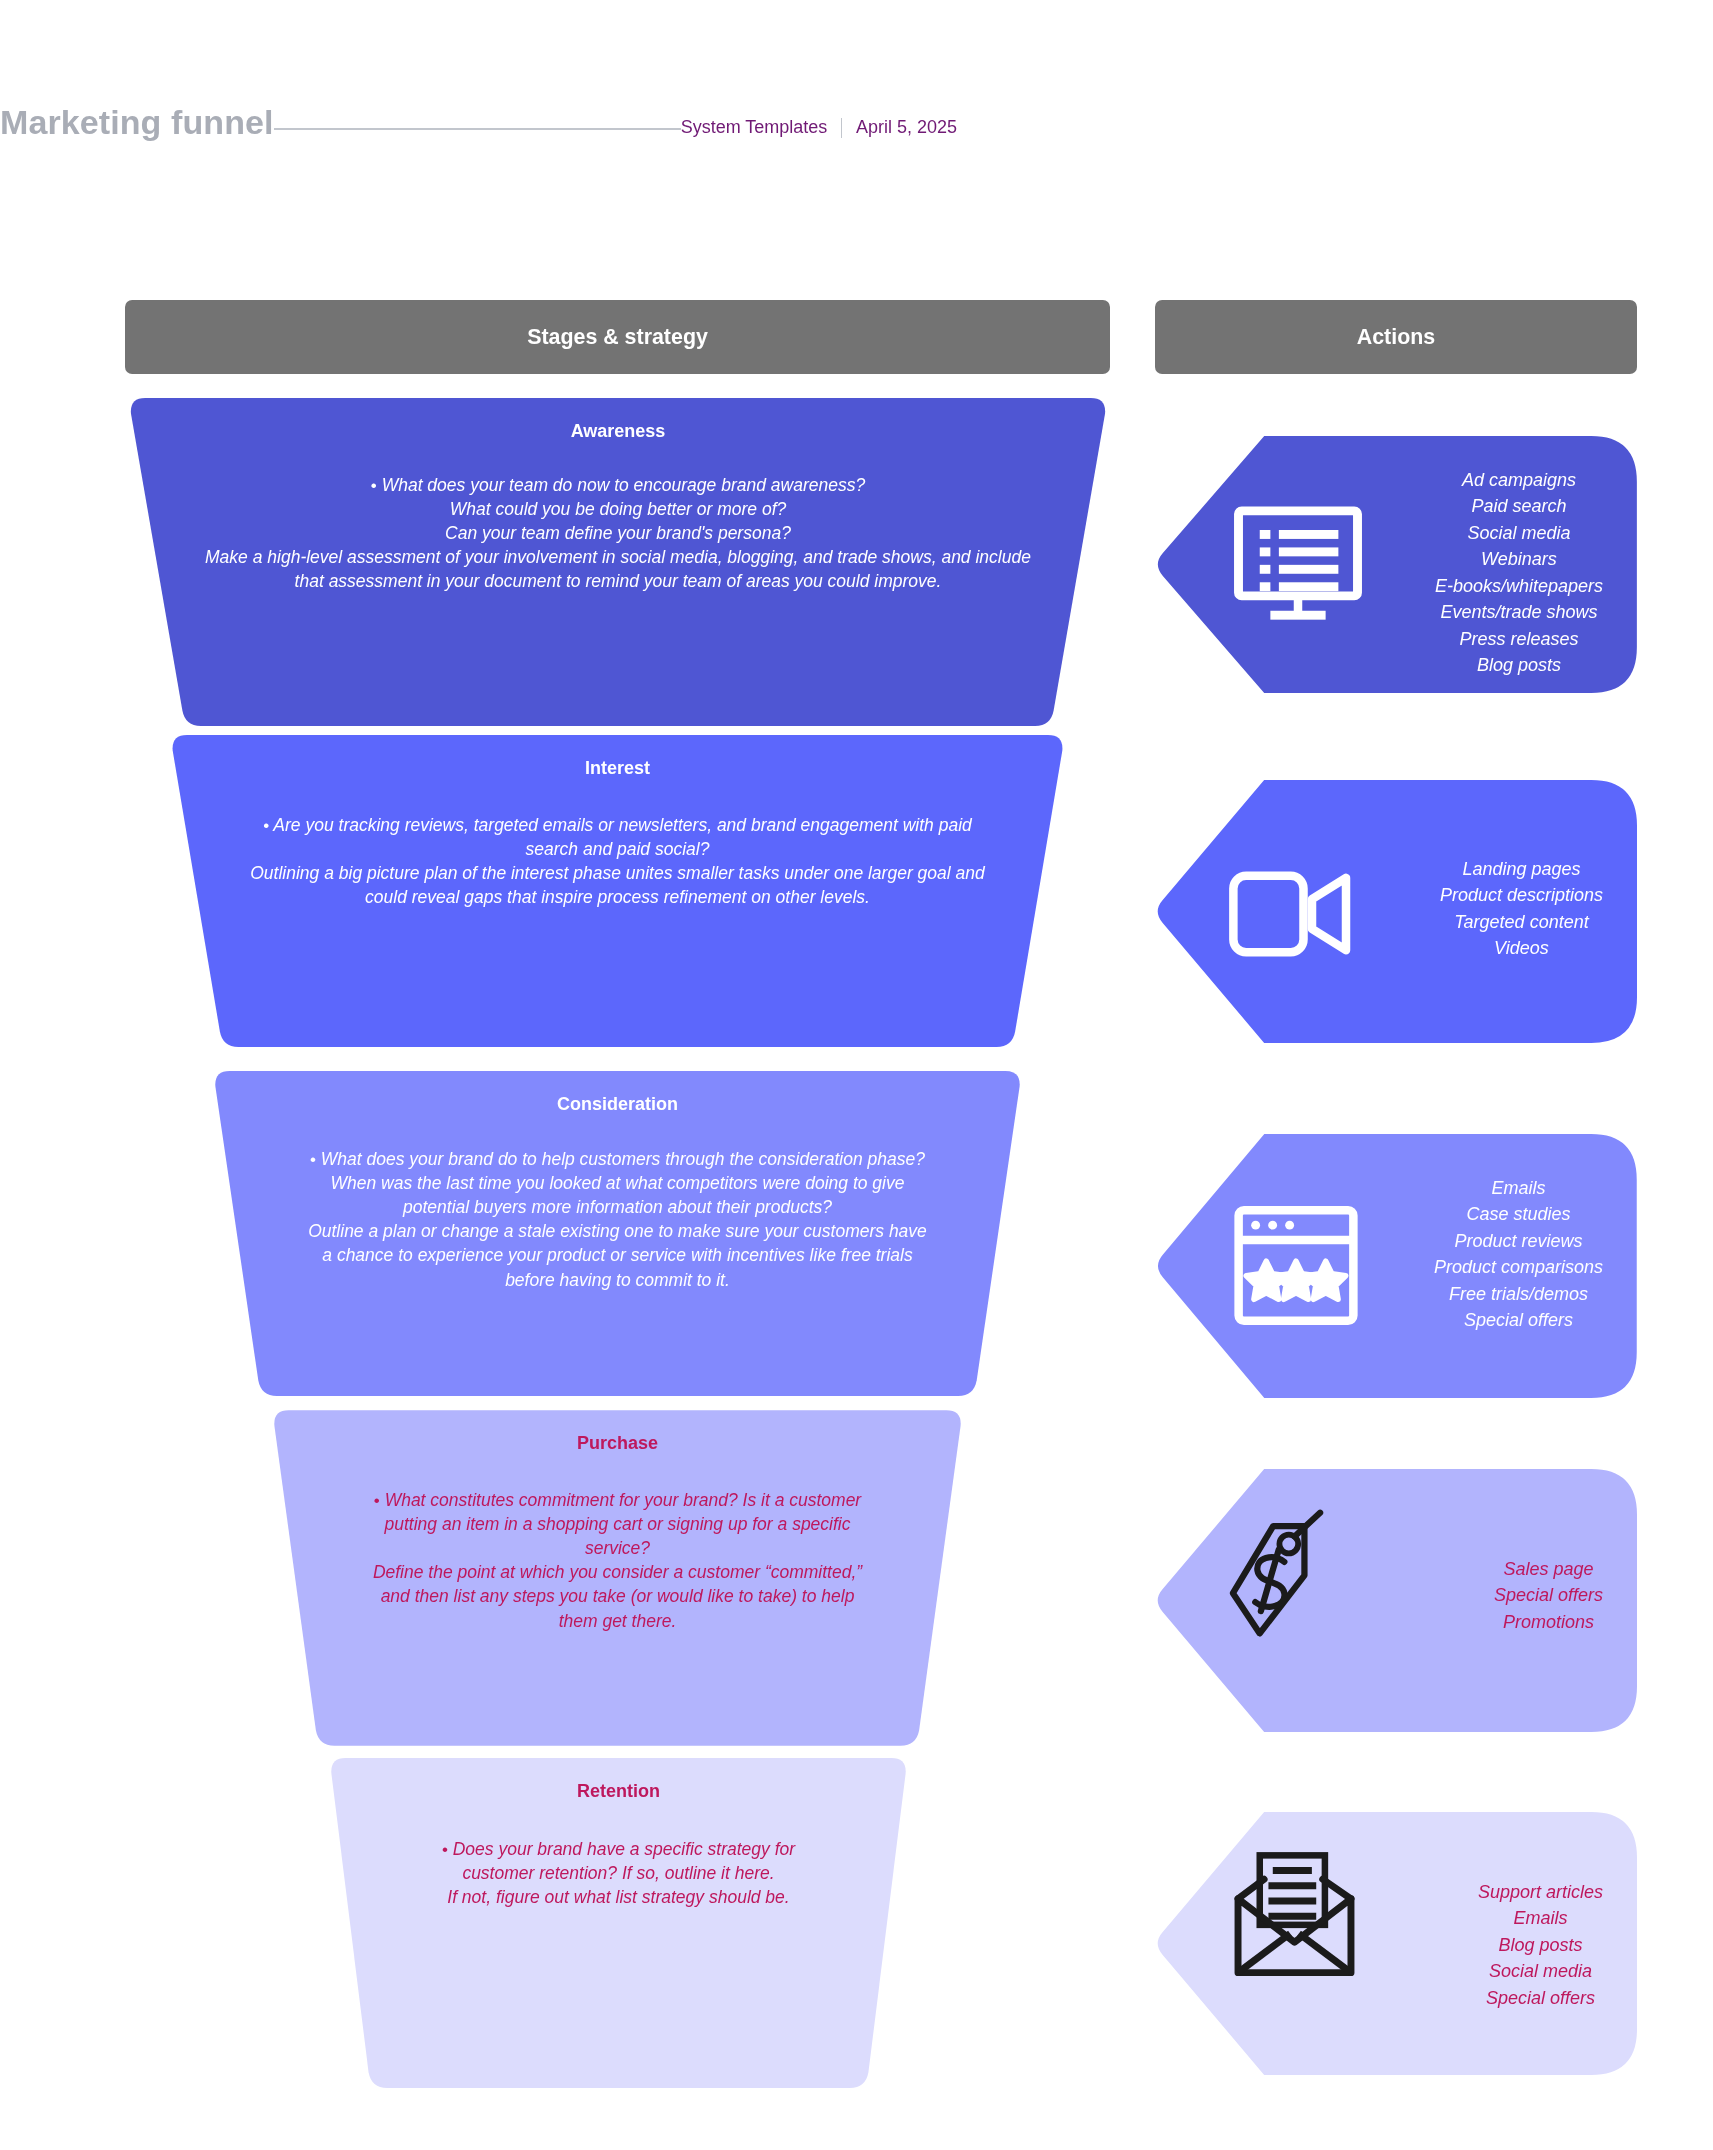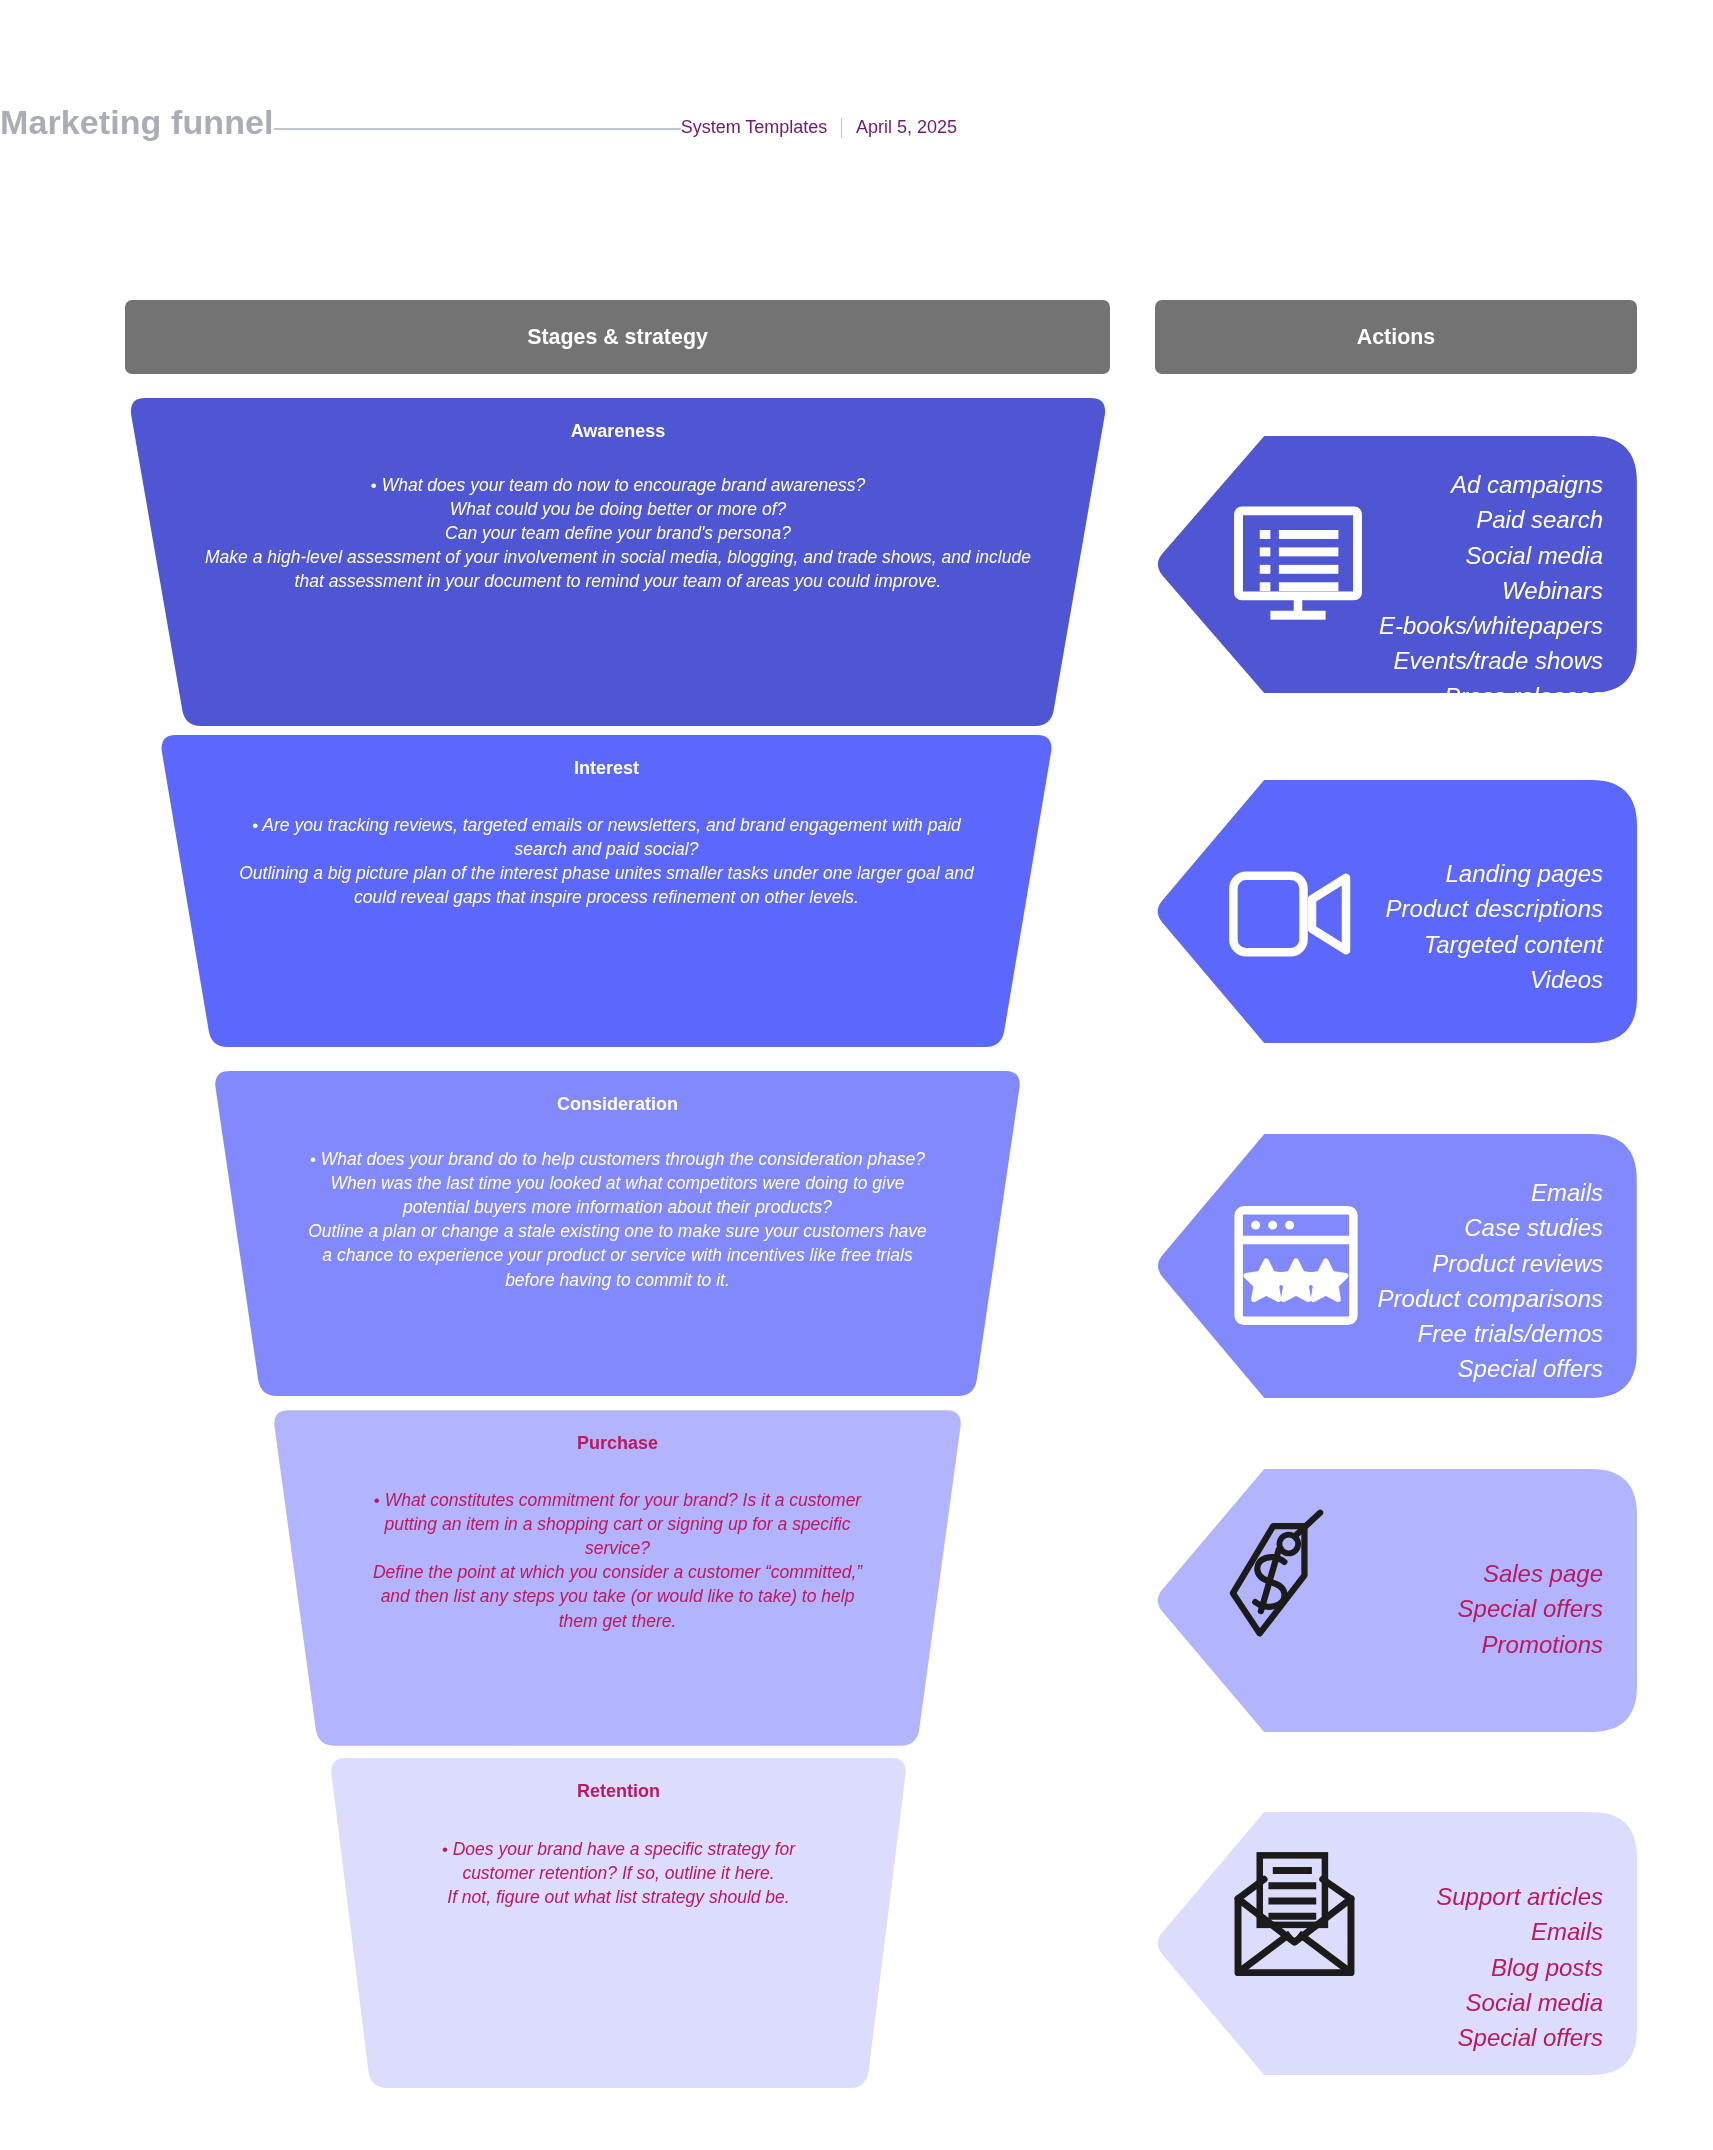--- a/index.html
+++ b/index.html
@@ -86,22 +86,22 @@
     position:relative; z-index:2;
     width:100%; height:100%;
     display:flex; align-items:center; justify-content:flex-start;
   }
   .action-icon{
     position:absolute;
     display:flex; align-items:center; justify-content:center;
   }
   .action-list{
     position:absolute; right:34px;
-    text-align:right;
-    font-size:24px; font-style:italic; line-height:1.47;
+    text-align:center;
+    font-size:18px; font-style:italic; line-height:1.47;
   }
 </style>
 </head>
 <body>
 
 <div class="doc-header">
   <div class="doc-title">Marketing funnel</div>
   <div class="title-rule"></div>
   <div class="doc-subline">
     <span>System Templates</span>
@@ -166,21 +166,21 @@
           <div>E-books/whitepapers</div>
           <div>Events/trade shows</div>
           <div>Press releases</div>
           <div>Blog posts</div>
         </div>
       </div>
     </div>
   </div>
 
   <div class="stage-row">
-    <div class="trap" style="left:160px; top:735px; width:893px; height:312px;">
+    <div class="trap" style="left:171px; top:735px; width:893px; height:312px;">
       <svg width="893" height="312" viewBox="0 0 1250 437">
         <path d="M 22,0 L 1228,0 Q 1250,0 1248,22 L 1182,415 Q 1178,437 1156,437 L 94,437 Q 72,437 68,415 L 2,22 Q 0,0 22,0 Z" fill="#5c67fc"></path>
       </svg>
       <div class="trap-content">
         <div class="stage-name light-text">Interest</div>
         <div class="stage-body light-text" style="width:757px; margin-top:33px;">
           <div><span class="dot">•</span>
             <span>Are you tracking reviews, targeted emails or newsletters, and brand engagement with paid search and paid social?</span></div>
           <div>Outlining a big picture plan of the interest phase unites smaller tasks under one larger goal and could reveal gaps that inspire process refinement on other levels.</div>
         </div>

